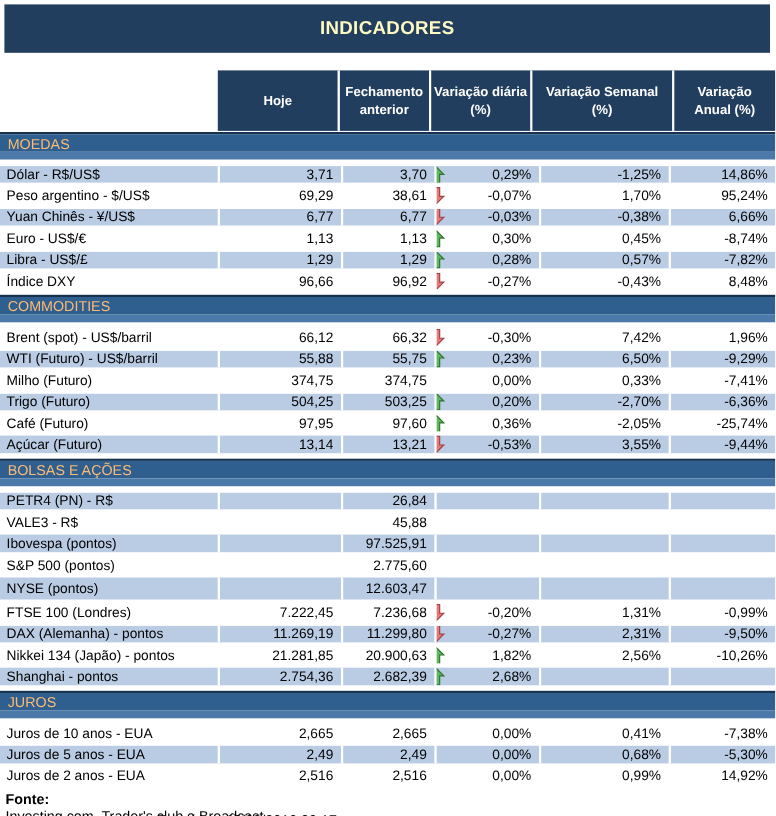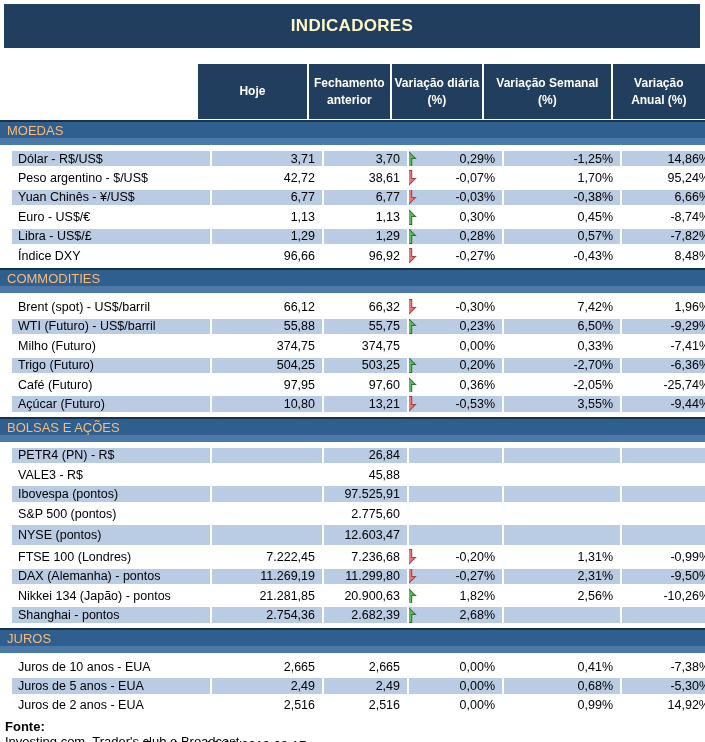--- a/index.html
+++ b/index.html
@@ -35,21 +35,21 @@
   .section-header{margin-top:1px;}
   .sec-line{height:2px;background:var(--section-topline);}
   .sec-bar{
     height:16px;background:var(--section-bar);color:#fdba74;font-weight:normal;
     font-size:13px;line-height:17px;padding-left:7px;
   }
   .sec-strip{height:7px;background:var(--section-strip);margin-bottom:6px;}
 
   .row{
     display:grid;grid-template-columns:198px 112px 85px 95px 118px 97px;
-    height:19.4px;box-sizing:border-box;border-bottom:4px solid #fff;padding-left:12px;
+    height:19.4px;box-sizing:border-box;border-bottom:4px solid #fff;
   }
   .row.tall{height:24px;}
   .row.shaded .cell{background:var(--row-shade);}
   .cell{
     box-sizing:border-box;font-size:12.5px;display:flex;align-items:center;
     overflow:hidden;white-space:nowrap;
   }
   .row .cell + .cell{border-left:2px solid #fff;}
   .cell.label{padding-left:6px;}
   .cell.num{justify-content:flex-end;padding-right:7px;}
@@ -110,21 +110,21 @@
               <path d="M7 0.5 L13.5 7 L10 7 L10 14.5 L4 14.5 L4 7 L0.5 7 Z" fill="var(--up-arrow)" stroke="var(--up-arrow-border)" stroke-width="1"></path>
             </svg>
           </span>
           <span>0,29%</span>
         </div>
         <div class="cell num">-1,25%</div>
         <div class="cell num">14,86%</div>
       </div>
       <div class="row">
         <div class="cell label">Peso argentino - $/US$</div>
-        <div class="cell num">42,72</div>
+        <div class="cell num">69,29</div>
         <div class="cell num">38,61</div>
         <div class="cell diaria">
           <span class="arrow">
             <svg width="15" height="16" viewBox="0 0 14 15">
               <path d="M7 14.5 L0.5 8 L4 8 L4 0.5 L10 0.5 L10 8 L13.5 8 Z" fill="var(--down-arrow)" stroke="var(--down-arrow-border)" stroke-width="1"></path>
             </svg>
           </span>
           <span>-0,07%</span>
         </div>
         <div class="cell num">1,70%</div>
@@ -261,21 +261,21 @@
               <path d="M7 0.5 L13.5 7 L10 7 L10 14.5 L4 14.5 L4 7 L0.5 7 Z" fill="var(--up-arrow)" stroke="var(--up-arrow-border)" stroke-width="1"></path>
             </svg>
           </span>
           <span>0,36%</span>
         </div>
         <div class="cell num">-2,05%</div>
         <div class="cell num">-25,74%</div>
       </div>
       <div class="row shaded">
         <div class="cell label">Açúcar (Futuro)</div>
-        <div class="cell num">10,80</div>
+        <div class="cell num">13,14</div>
         <div class="cell num">13,21</div>
         <div class="cell diaria">
           <span class="arrow">
             <svg width="15" height="16" viewBox="0 0 14 15">
               <path d="M7 14.5 L0.5 8 L4 8 L4 0.5 L10 0.5 L10 8 L13.5 8 Z" fill="var(--down-arrow)" stroke="var(--down-arrow-border)" stroke-width="1"></path>
             </svg>
           </span>
           <span>-0,53%</span>
         </div>
         <div class="cell num">3,55%</div>

